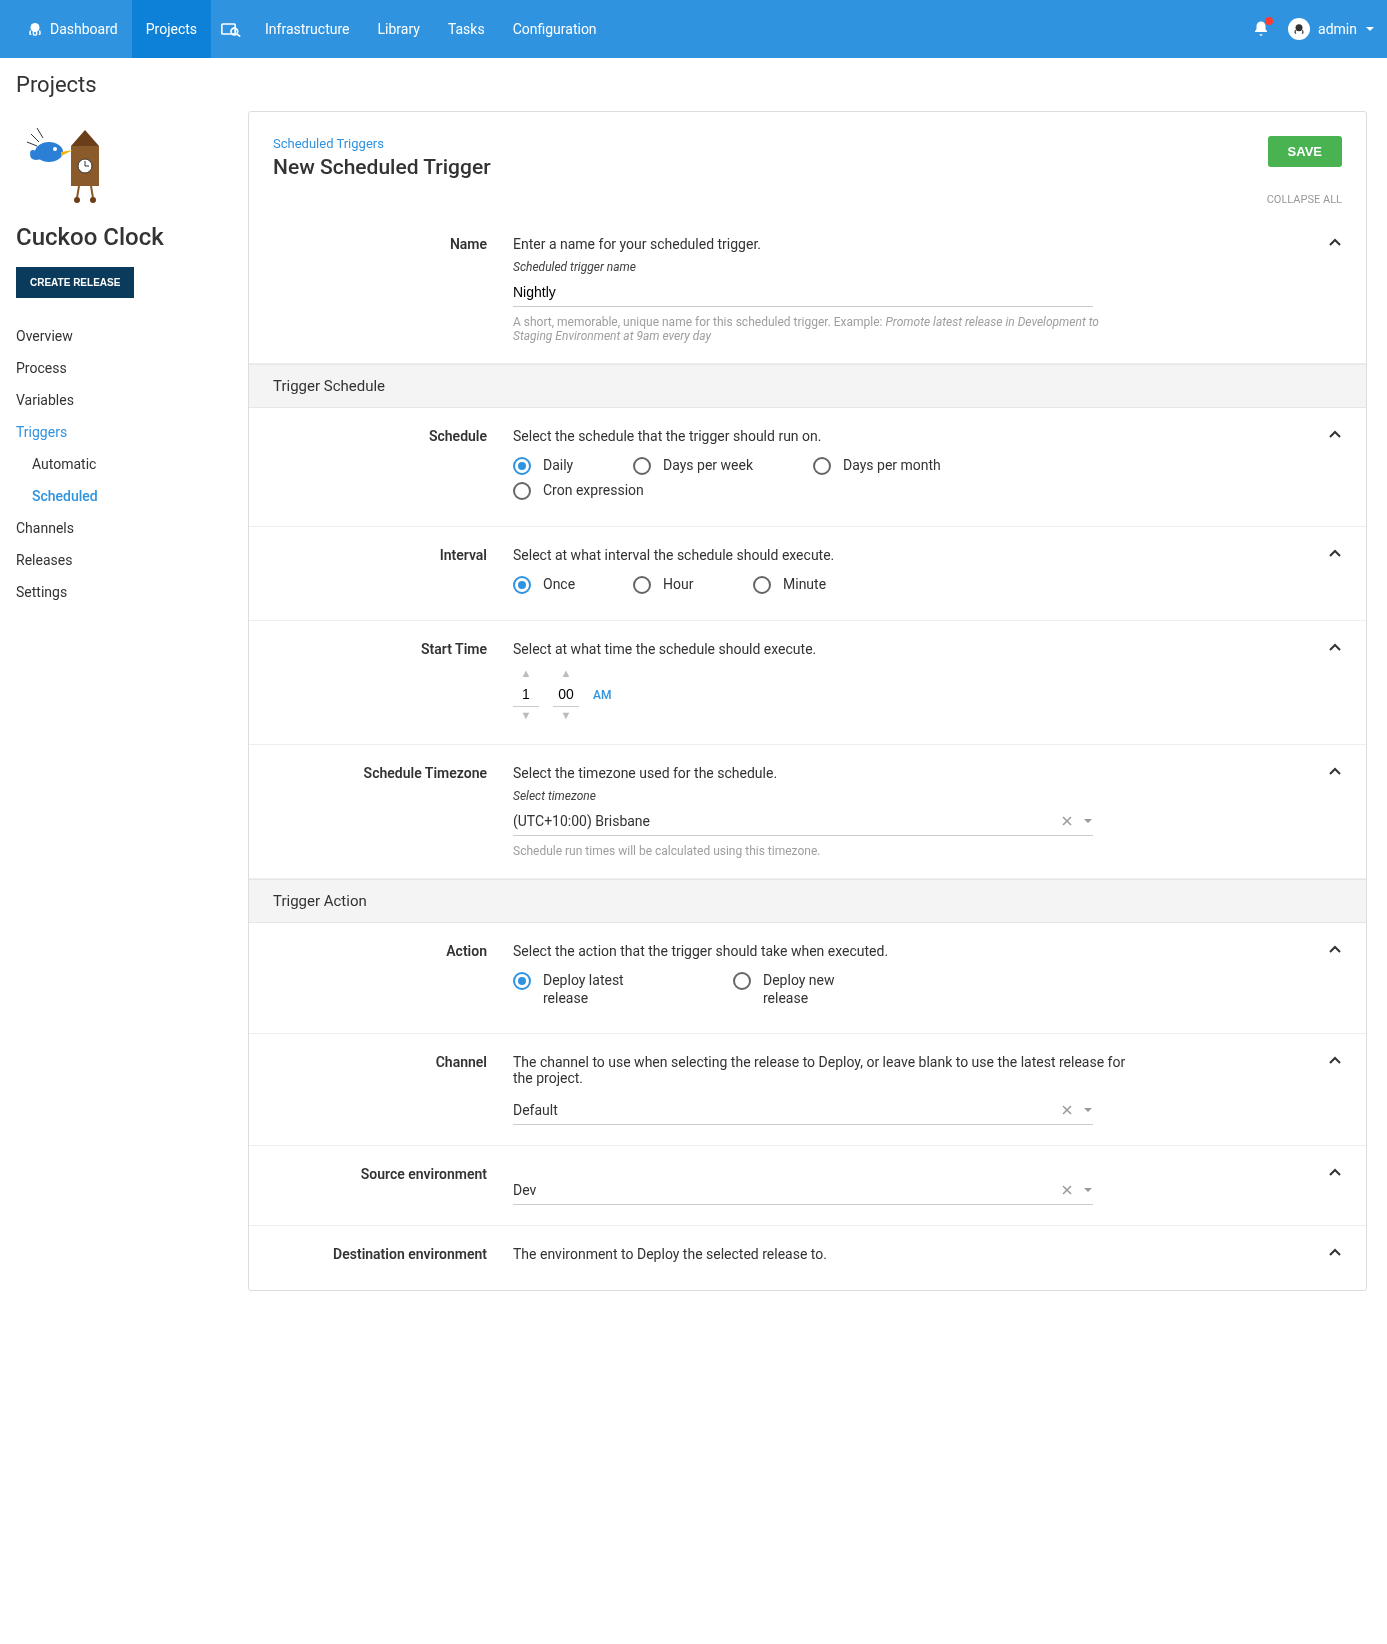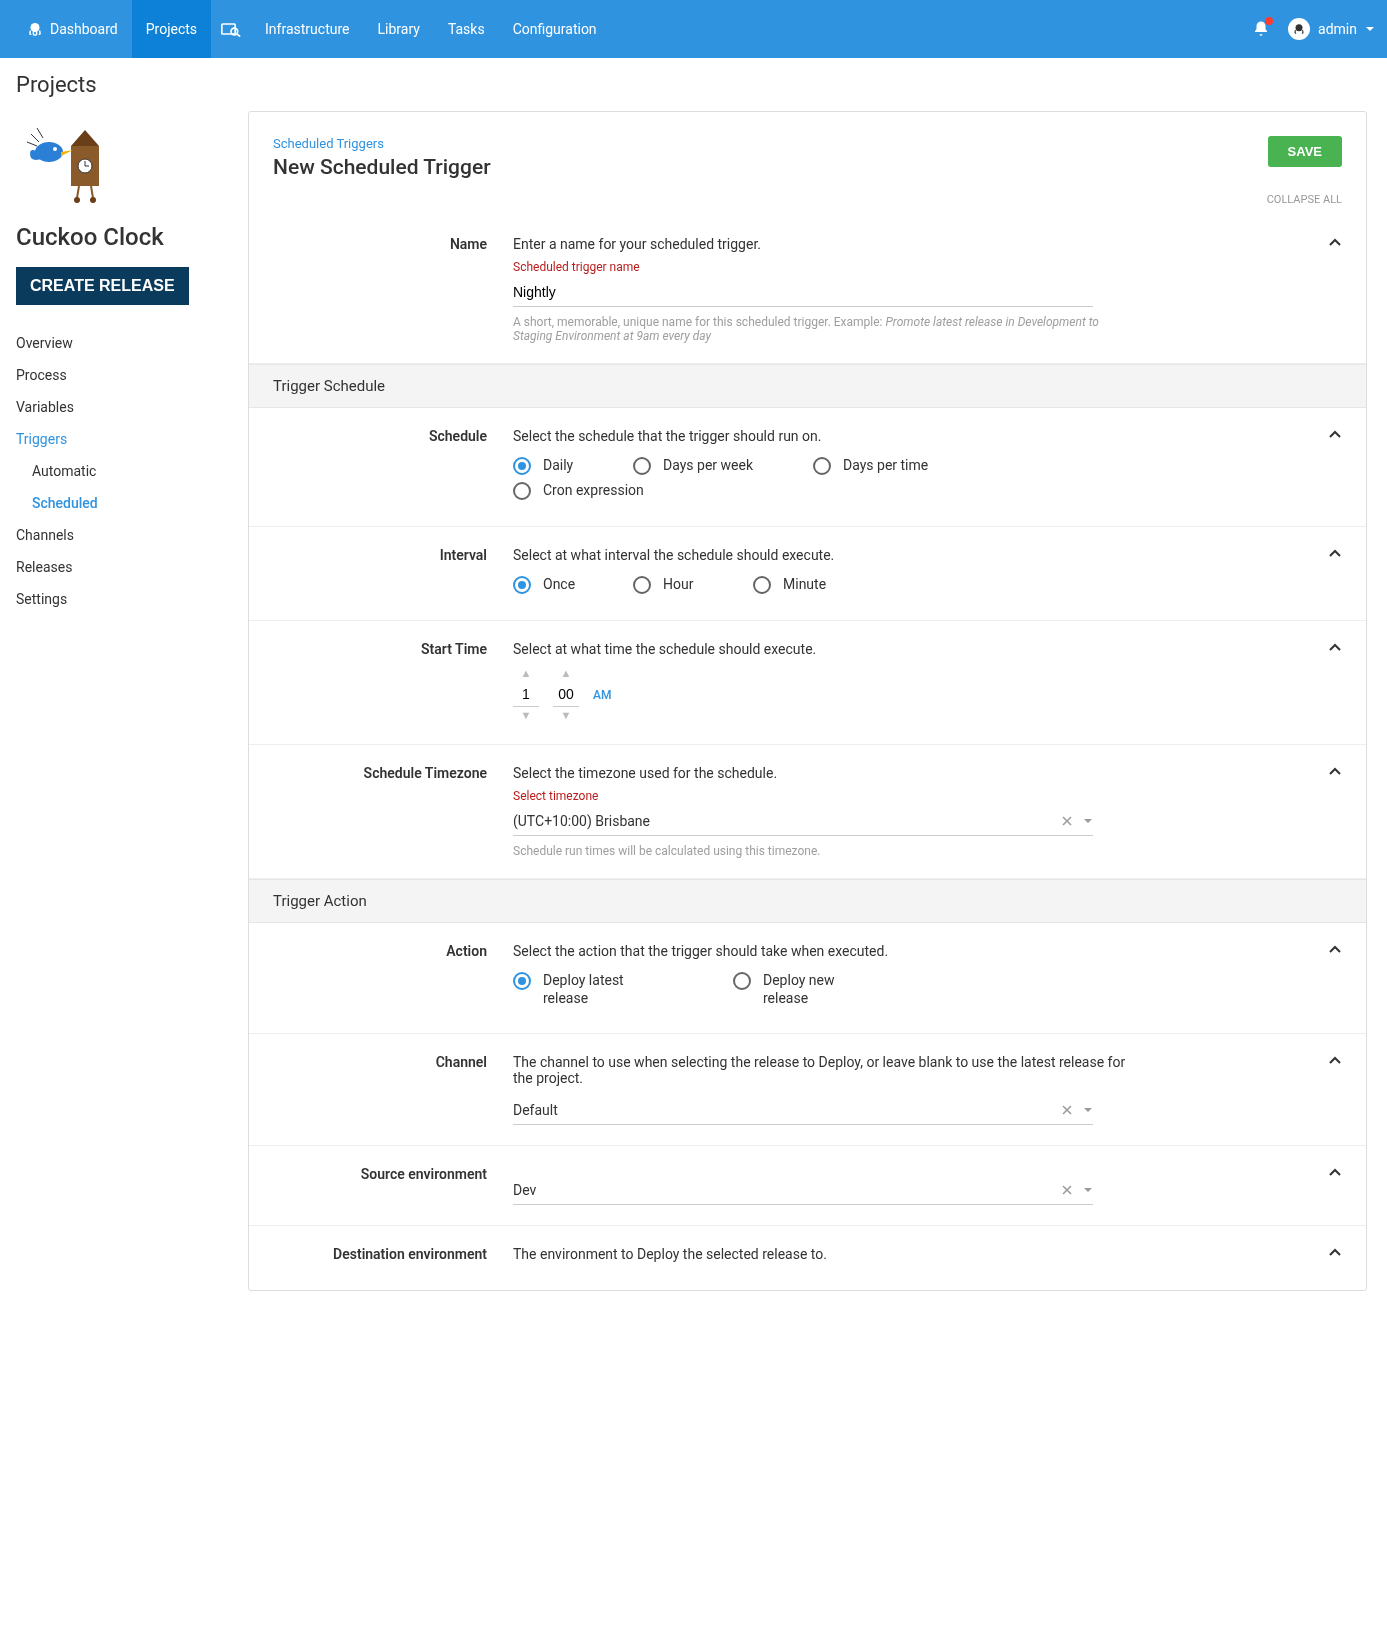--- a/index.html
+++ b/index.html
@@ -16,21 +16,21 @@
 .topnav .user { display:flex; align-items:center; gap:8px; cursor:pointer; }
 .topnav .avatar { width:22px; height:22px; background:#fff; border-radius:50%; display:flex; align-items:center; justify-content:center; }
 
 .page-title-bar { padding: 14px 16px; font-size: 22px; color: #333; }
 
 .layout { display:flex; align-items:flex-start; padding: 0 0 40px 16px; gap: 40px; }
 
 .sidebar { width: 192px; flex:none; }
 .sidebar .proj-logo { width: 100px; height: 100px; background:#fff; margin-bottom: 12px; display:flex; align-items:center; justify-content:center; font-size: 40px; }
 .sidebar h2.project-name { font-size: 24px; font-weight: 500; margin-bottom: 16px; }
-.sidebar .create-btn { background:#0a3a5c; color:#fff; border:none; padding: 10px 14px; font-size: 16px; font-weight: 600; cursor:pointer; margin-bottom: 22px; text-align: right; }
+.sidebar .create-btn { background:#0a3a5c; color:#fff; border:none; padding: 10px 14px; font-size: 10px; font-weight: 600; cursor:pointer; margin-bottom: 22px; text-align: right; }
 .sidebar ul { list-style:none; }
 .sidebar li { padding: 8px 0; font-size: 14px; cursor:pointer; color:#333; }
 .sidebar li.active { color:#2F93E0; }
 .sidebar li.sub { padding-left: 16px; }
 .sidebar li.sub.active { color:#2F93E0; font-weight:500; }
 
 .main { flex:1; margin-right: 20px; border:1px solid #ddd; border-radius:3px; background:#fff; overflow:hidden; }
 .main-header { padding: 24px 24px 10px 24px; display:flex; align-items:flex-start; }
 .main-header .titles { flex:1; }
 .main-header .breadcrumb { color:#2F93E0; font-size:13px; margin-bottom:4px; cursor:pointer; }
@@ -38,21 +38,21 @@
 .save-btn { background:#48B350; color:#fff; border:none; padding: 8px 20px; font-size:13px; font-weight:600; border-radius:3px; cursor:pointer; }
 .collapse-row { text-align:right; padding: 4px 24px 10px; font-size:11px; color:#999; cursor:pointer; }
 
 .section-header { background:#f4f4f4; border-top:1px solid #e6e6e6; border-bottom:1px solid #e6e6e6; padding: 12px 24px; font-size:15px; color:#333; }
 
 .field-row { display:flex; padding: 20px 24px; border-bottom:1px solid #eee; position:relative; }
 .field-row:last-child { border-bottom:none; }
 .field-label { width: 240px; flex:none; text-align:right; padding-right: 26px; font-weight:600; font-size:14px; color:#333; }
 .field-body { flex:1; max-width: 620px; }
 .field-body .desc { color:#333; font-size:14px; margin-bottom: 8px; }
-.field-body .hint { color:#b91c1c; font-size:12px; margin-bottom: 4px; }
+.field-body .hint { color:#404040; font-size:12px; margin-bottom: 4px; font-style: italic; }
 .field-body .help { color:#9e9e9e; font-size:12px; margin-top: 8px; }
 .field-body .help em { font-style:italic; }
 .chevron { position:absolute; right:24px; top:20px; cursor:pointer; color:#333; }
 
 .text-input { width: 100%; max-width: 580px; border:none; border-bottom:1px solid #ccc; padding: 6px 0; font-size:14px; outline:none; background:transparent; }
 .select-wrap { position:relative; width: 100%; max-width: 580px; border-bottom:1px solid #ccc; display:flex; align-items:center; }
 .select-wrap .sel-val { flex:1; padding: 6px 0; font-size:14px; }
 .select-wrap .sel-icons { display:flex; gap:10px; align-items:center; color:#999; }
 
 .radio-row { display:flex; flex-wrap:wrap; gap: 0; margin-top: 12px; }
@@ -201,21 +201,21 @@
           <div class="radio-opt selected" style="width:120px;">
               <span class="r"></span>
               <span class="lbl">Daily</span>
             </div>
           <div class="radio-opt">
               <span class="r"></span>
               <span class="lbl">Days per week</span>
             </div>
           <div class="radio-opt">
               <span class="r"></span>
-              <span class="lbl">Days per time</span>
+              <span class="lbl">Days per month</span>
             </div>
           <div class="radio-opt">
               <span class="r"></span>
               <span class="lbl">Cron expression</span>
             </div>
         </div>
       </div>
       <div class="chevron">
           <svg width="14" height="14" viewBox="0 0 14 14">
             <path d="M2 9 L7 4 L12 9" stroke="#333" stroke-width="2" fill="none"></path>

